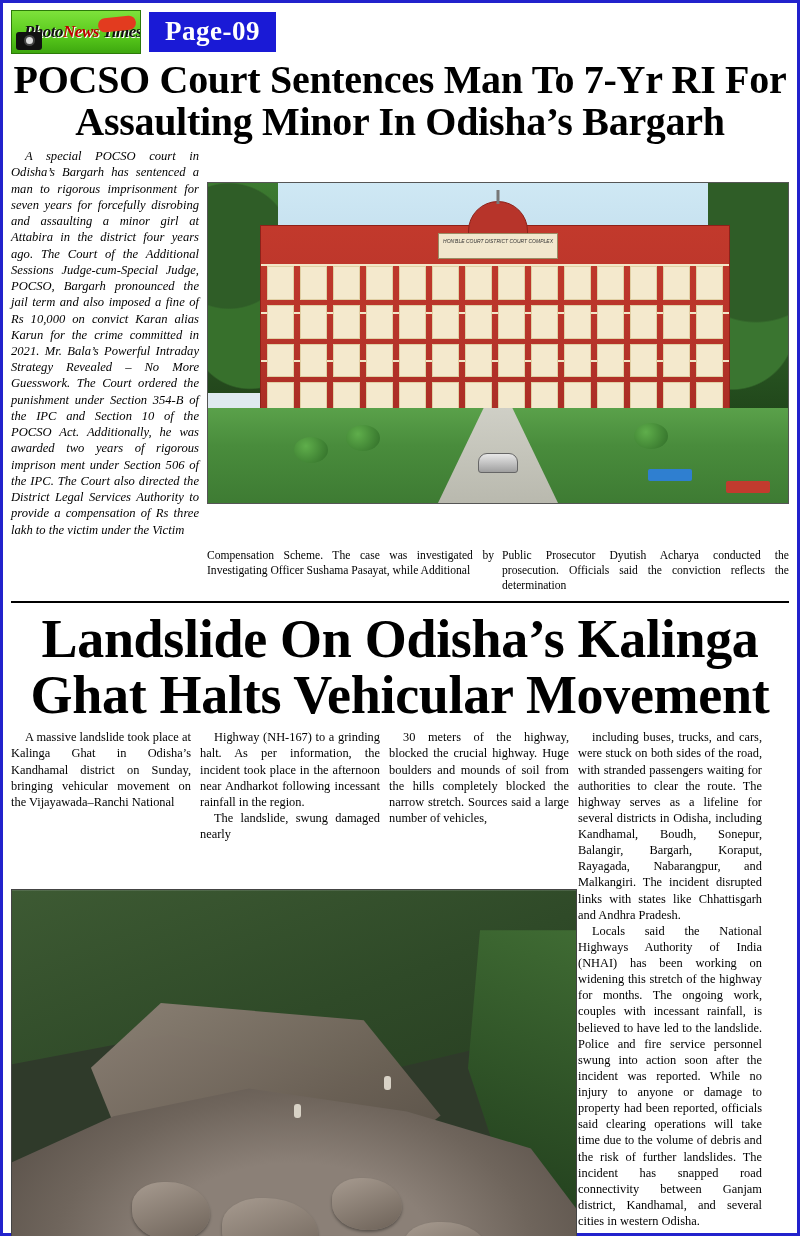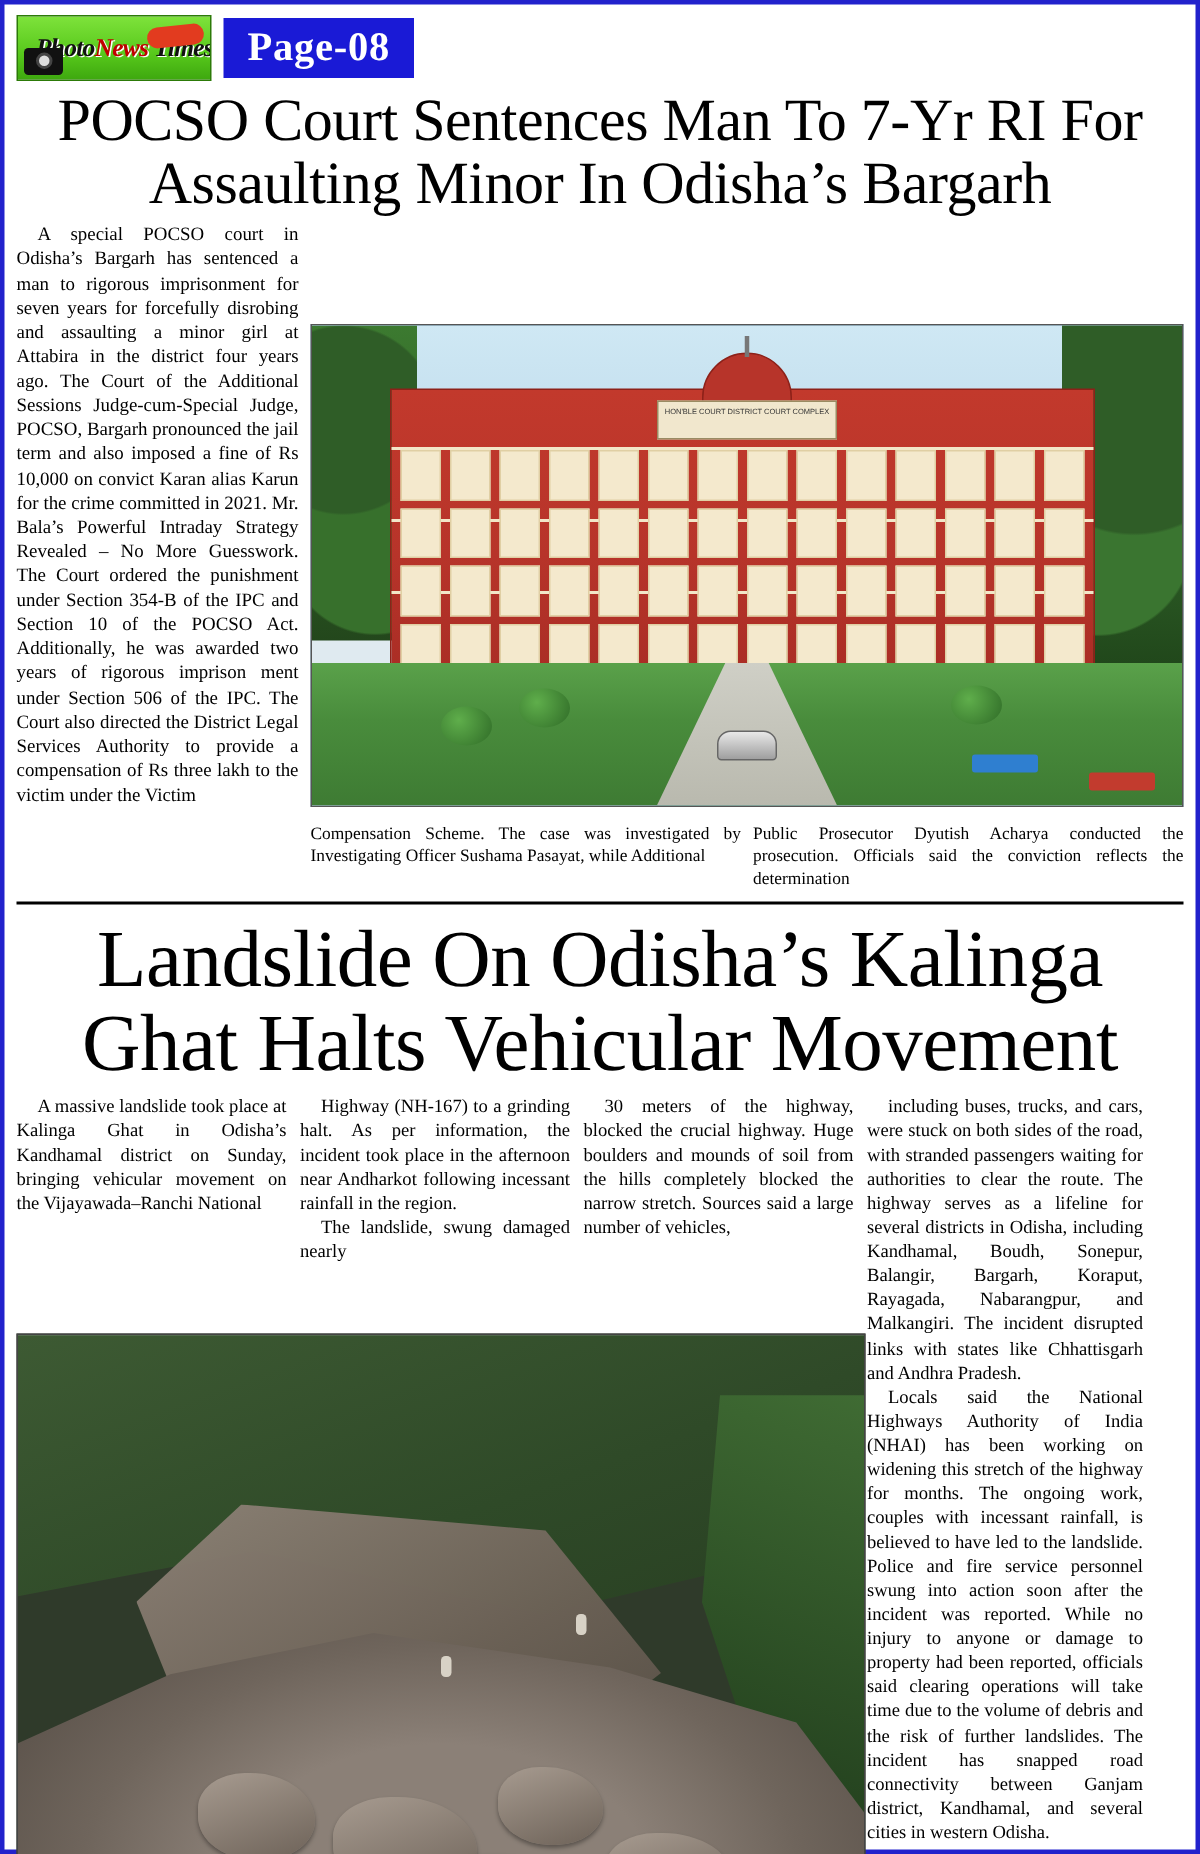--- a/index.html
+++ b/index.html
@@ -107,39 +107,40 @@
     font-weight: bold;
     font-size: 27px;
     line-height: 1;
     padding: 6px 14px 7px 14px;
     border: 2px solid #1a1ad6;
     letter-spacing: 0.5px;
   }
   
   .headline {
     font-family: "Liberation Serif", serif;
-    font-weight: normal;
+    font-weight: bold;
     text-align: center;
     line-height: 1.04;
     margin: 2px 0 6px 0;
   }
   .headline-1 {
     font-size: 40px;
     letter-spacing: -0.3px;
   }
   .headline-2 {
     font-size: 54px;
     letter-spacing: -0.3px;
     margin-top: 8px;
   }
   
   .art1 {
     display: flex;
     gap: 8px;
-    align-items: flex-end;
+    align-items: center;
+    font-style: italic;
   }
   .art1-col {
     width: 188px;
     flex: 0 0 188px;
     font-size: 12.6px;
     line-height: 1.29;
     text-align: justify;
     text-justify: inter-word;
     hyphens: auto;
   }
@@ -317,21 +318,21 @@
 
   <div class="masthead">
     <div class="mast-left">
       <div class="logo">
         <span class="cam"></span>
         <span class="ribbon"></span>
         <span class="logo-text">
           <span>Photo</span><span class="red">News</span> <span>Times</span>
         </span>
       </div>
-      <div class="page-badge">Page-08</div>
+      <div class="page-badge">Page-09</div>
     </div>
   </div>
 
   <div class="headline headline-1">POCSO Court Sentences Man To 7-Yr RI For Assaulting Minor In Odisha’s Bargarh</div>
 
   <div class="art1">
     <div class="art1-col">
       <p>A special POCSO court in Odisha’s Bargarh has sentenced a man to rigorous imprisonment for seven years for forcefully disrobing and assaulting a minor girl at Attabira in the district four years ago. The Court of the Additional Sessions Judge-cum-Special Judge, POCSO, Bargarh pronounced the jail term and also imposed a fine of Rs 10,000 on convict Karan alias Karun for the crime committed in 2021. Mr. Bala’s Powerful Intraday Strategy Revealed – No More Guesswork. The Court ordered the punishment under Section 354-B of the IPC and Section 10 of the POCSO Act. Additionally, he was awarded two years of rigorous imprison ment under Section 506 of the IPC. The Court also directed the District Legal Services Authority to provide a compensation of Rs three lakh to the victim under the Victim</p>
     </div>
 

